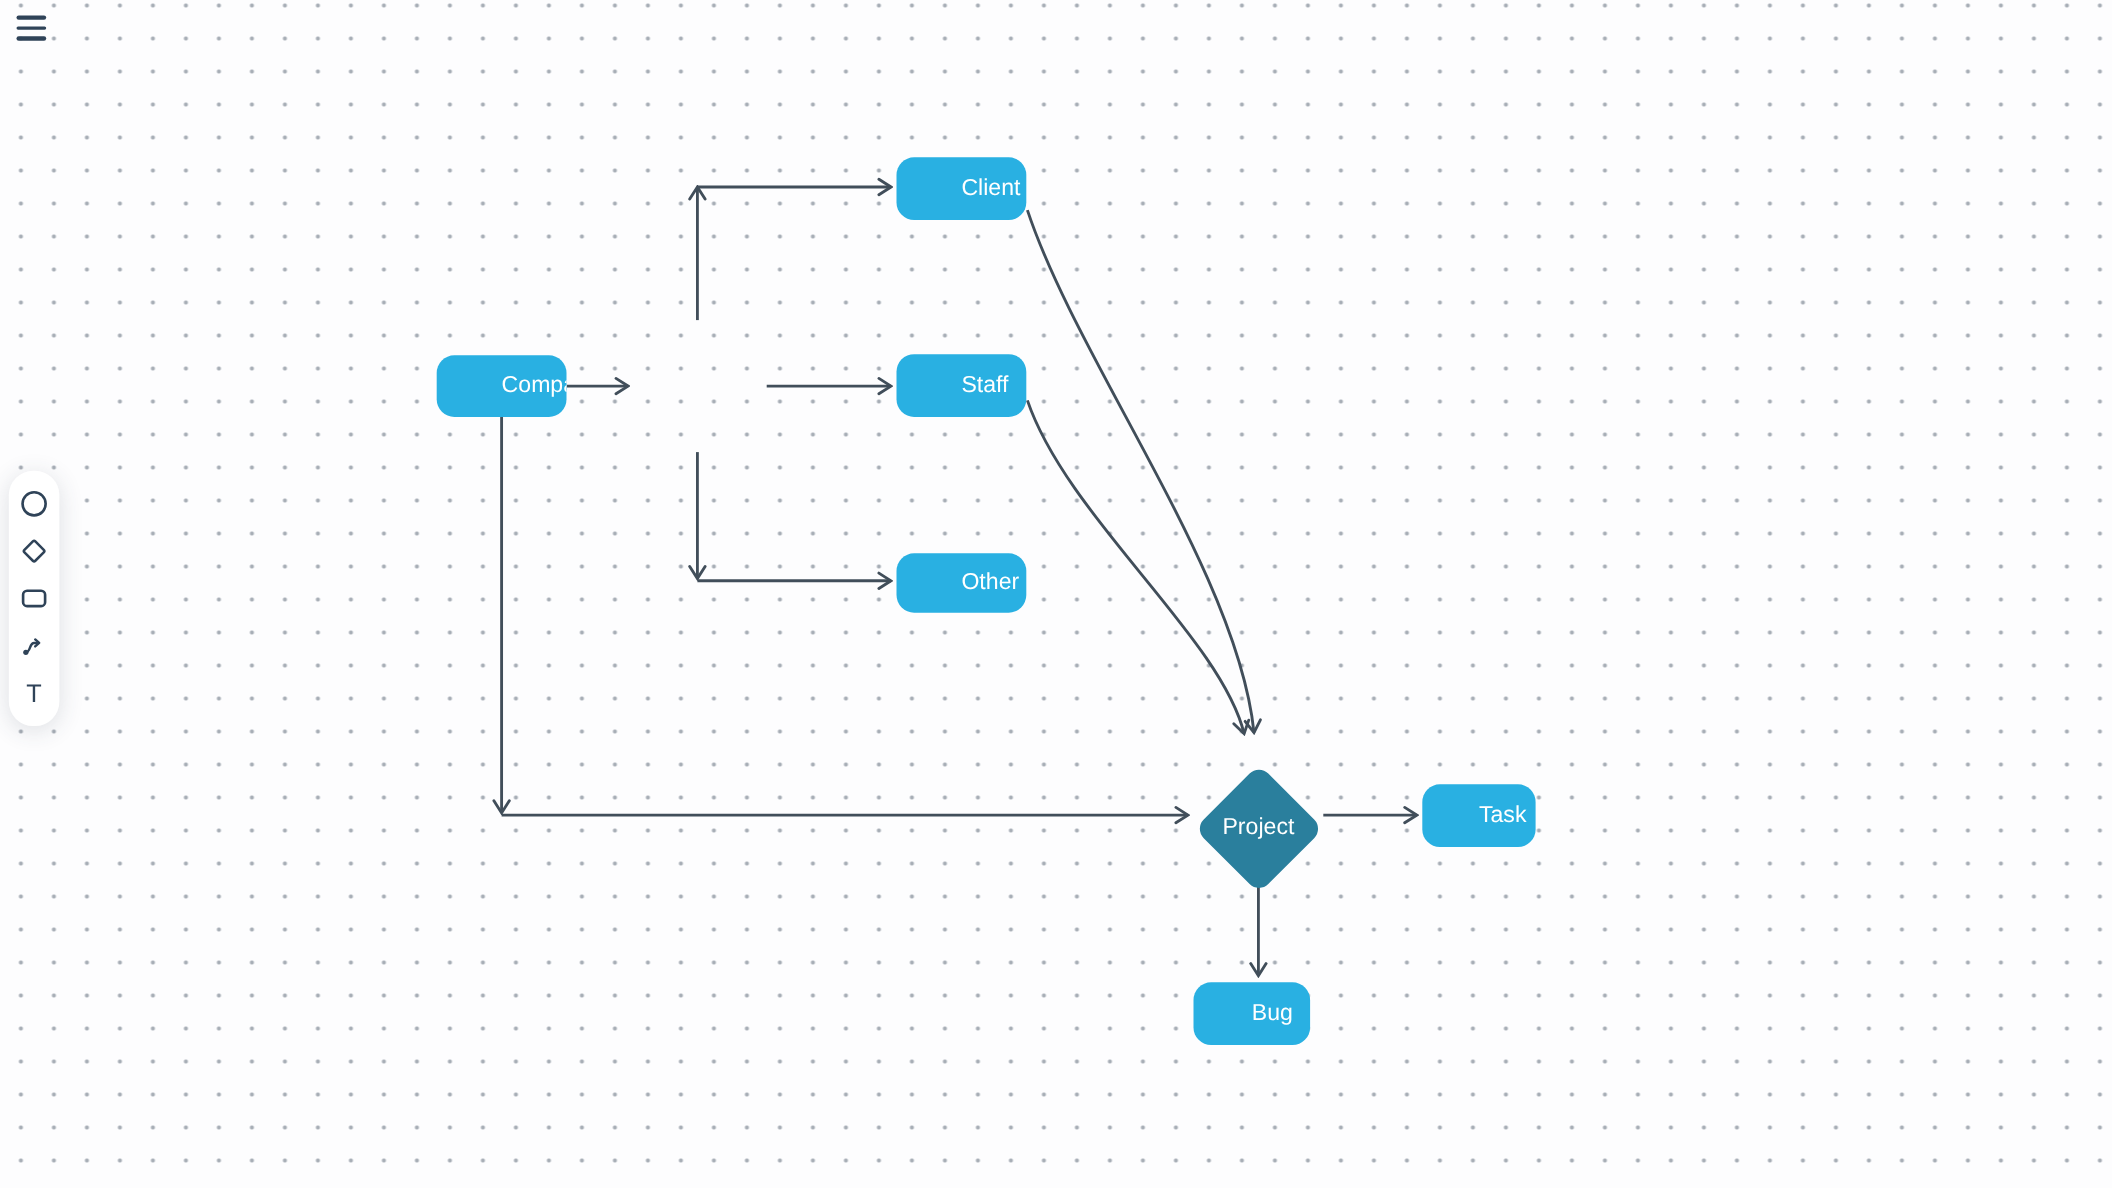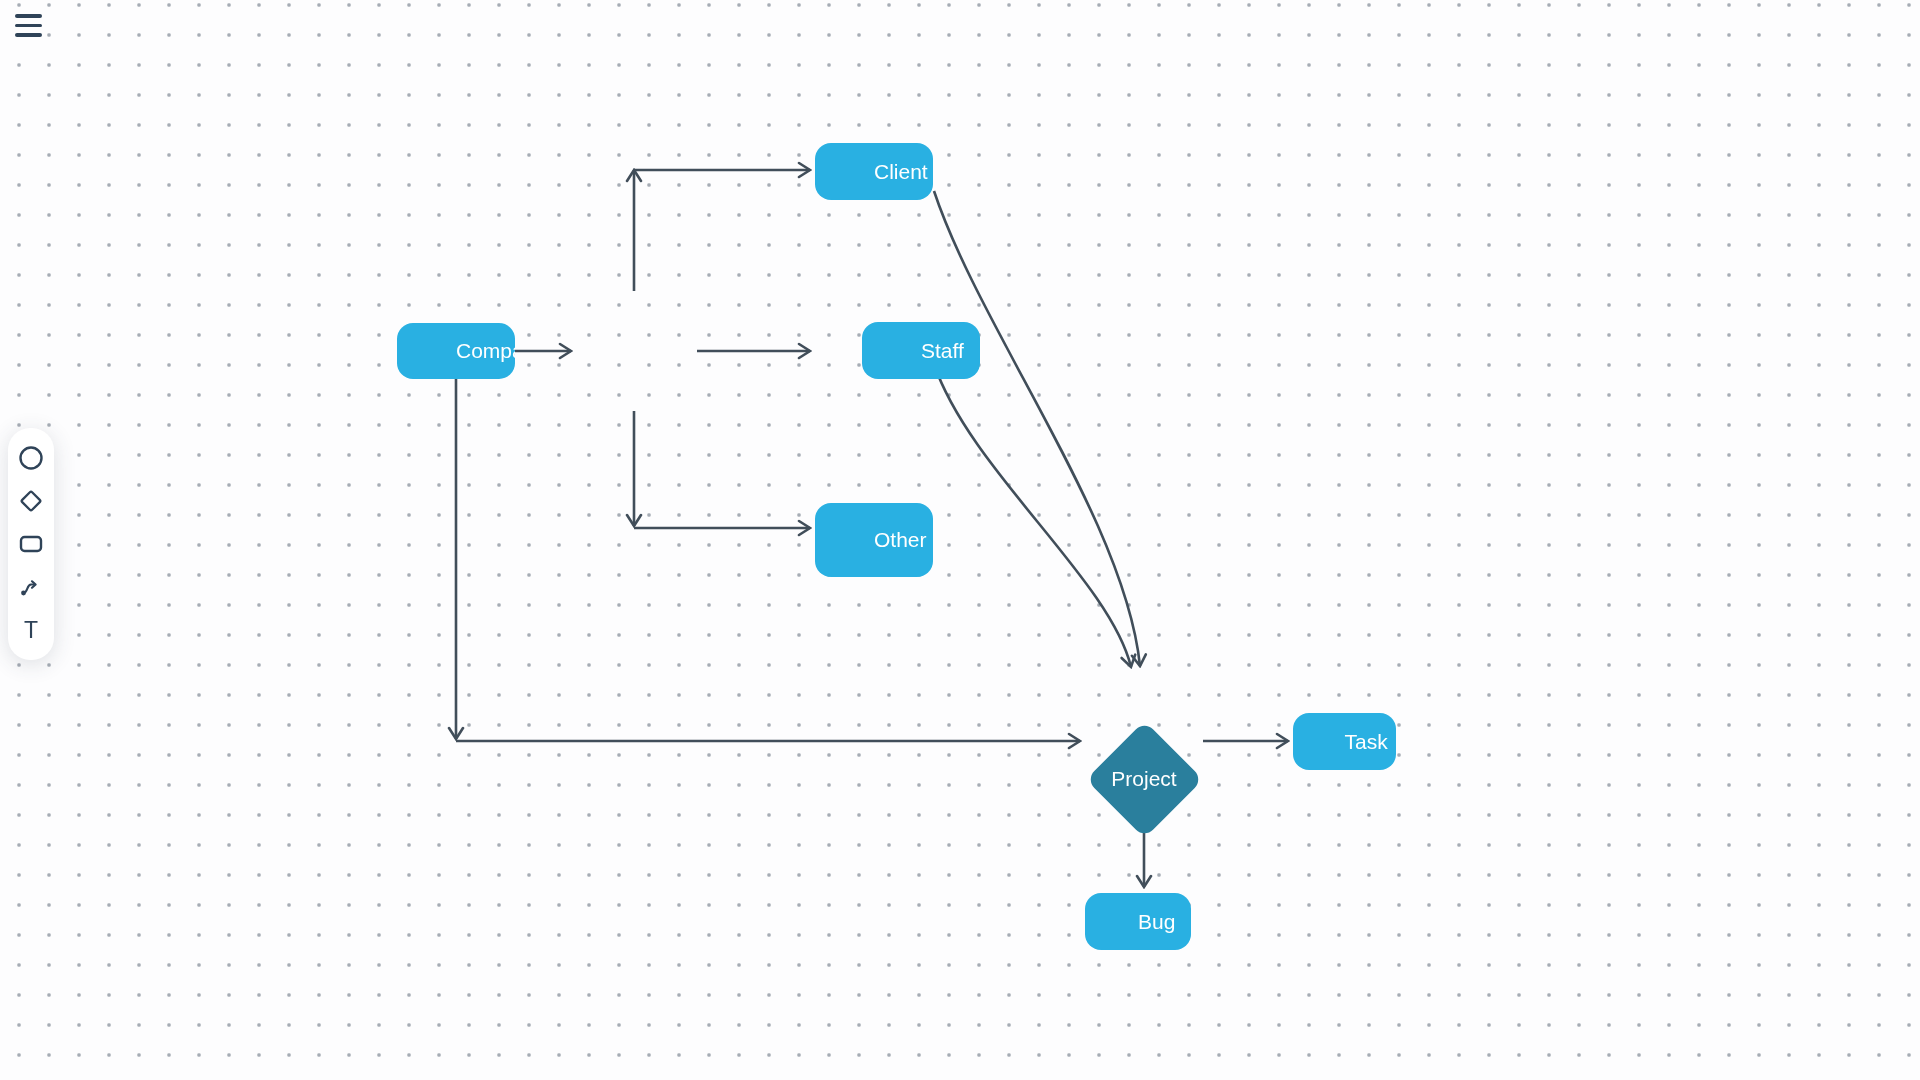--- a/index.html
+++ b/index.html
@@ -180,29 +180,29 @@
 
   <div class="node node-rect" style="left:397px; top:323px; width:118px; height:56px;">
     <span class="node-label">Company</span>
   </div>
 
 
   <div class="node node-rect" style="left:815px; top:143px; width:118px; height:57px;">
     <span class="node-label">Client</span>
   </div>
 
-  <div class="node node-rect" style="left:815px; top:322px; width:118px; height:57px;margin-left:47px;">
+  <div class="node node-rect" style="left:815px; top:322px; width:118px; height:57px;">
     <span class="node-label">Staff</span>
   </div>
 
-  <div class="node node-rect" style="left:815px; top:503px; width:118px; height:74px;">
+  <div class="node node-rect" style="left:815px; top:503px; width:118px; height:54px;">
     <span class="node-label">Other</span>
   </div>
 
-  <div class="node node-diamond" style="left:1085px; top:720px; width:118px; height:118px;">
+  <div class="node node-diamond" style="left:1085px; top:694px; width:118px; height:118px;">
     <span class="diamond-shape"></span>
     <span class="node-label">Project</span>
   </div>
 
   <div class="node node-rect" style="left:1293px; top:713px; width:103px; height:57px;">
     <span class="node-label">Task</span>
   </div>
 
   <div class="node node-rect" style="left:1085px; top:893px; width:106px; height:57px;">
     <span class="node-label">Bug</span>

